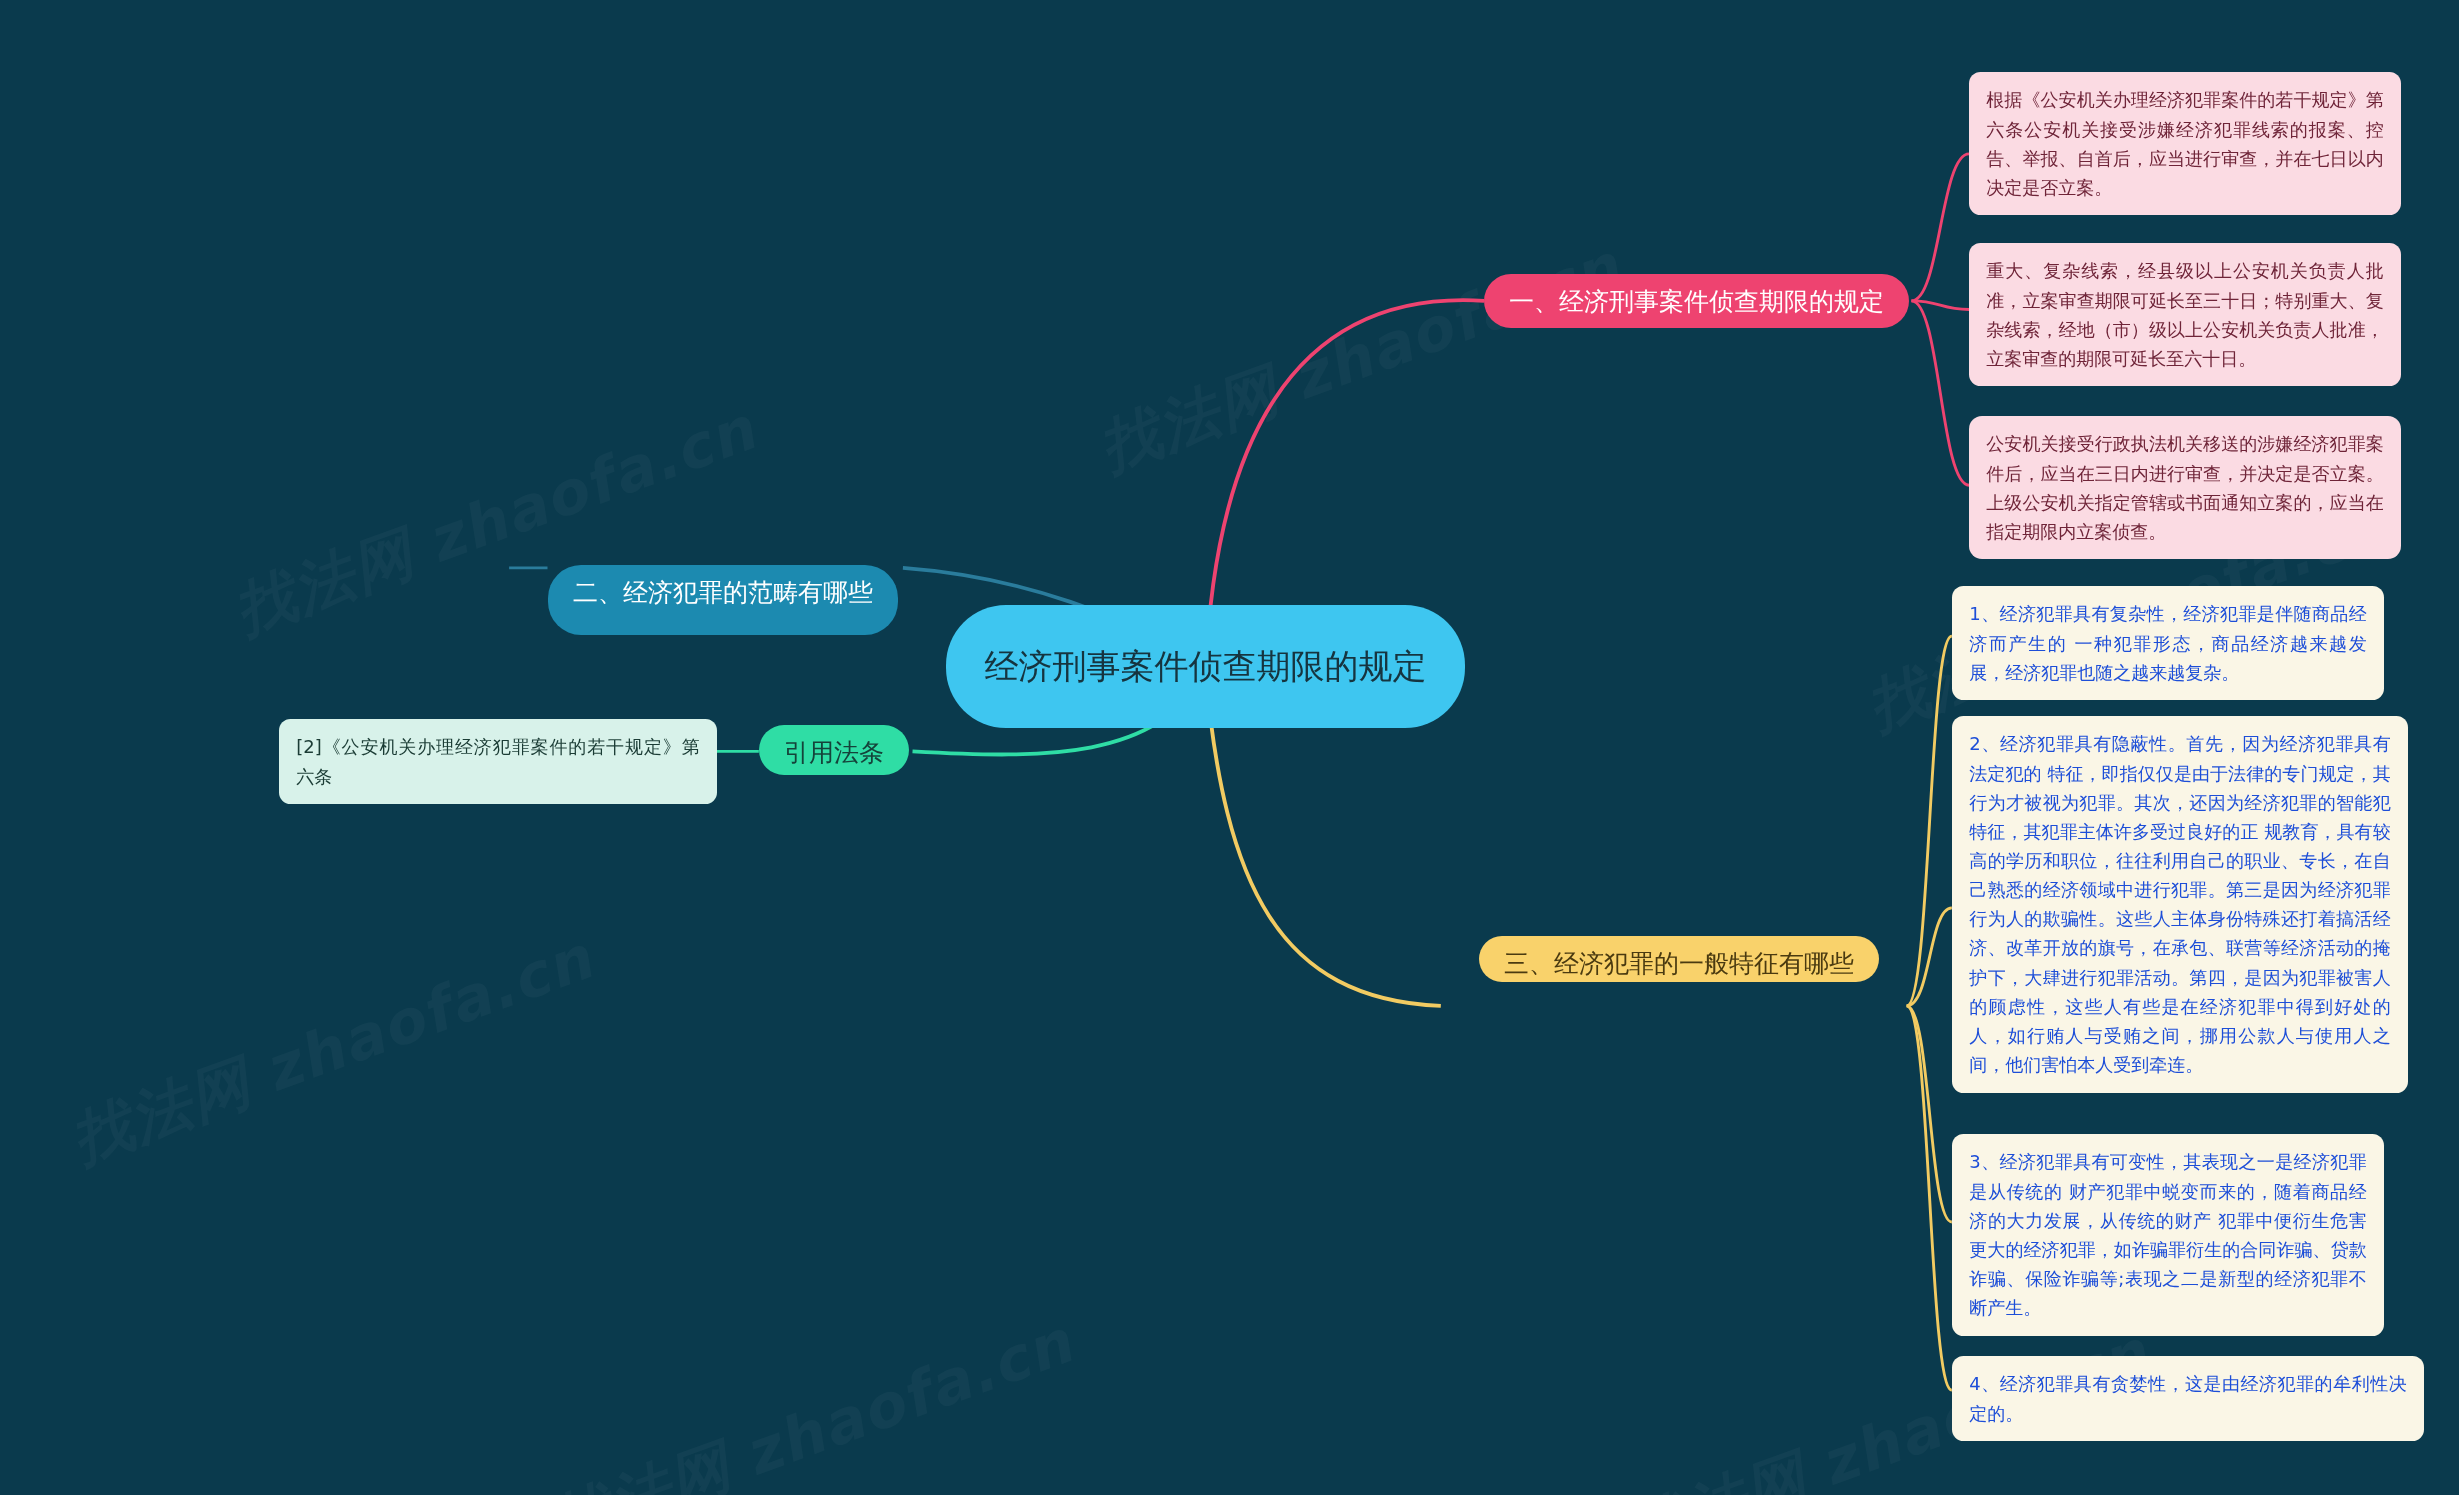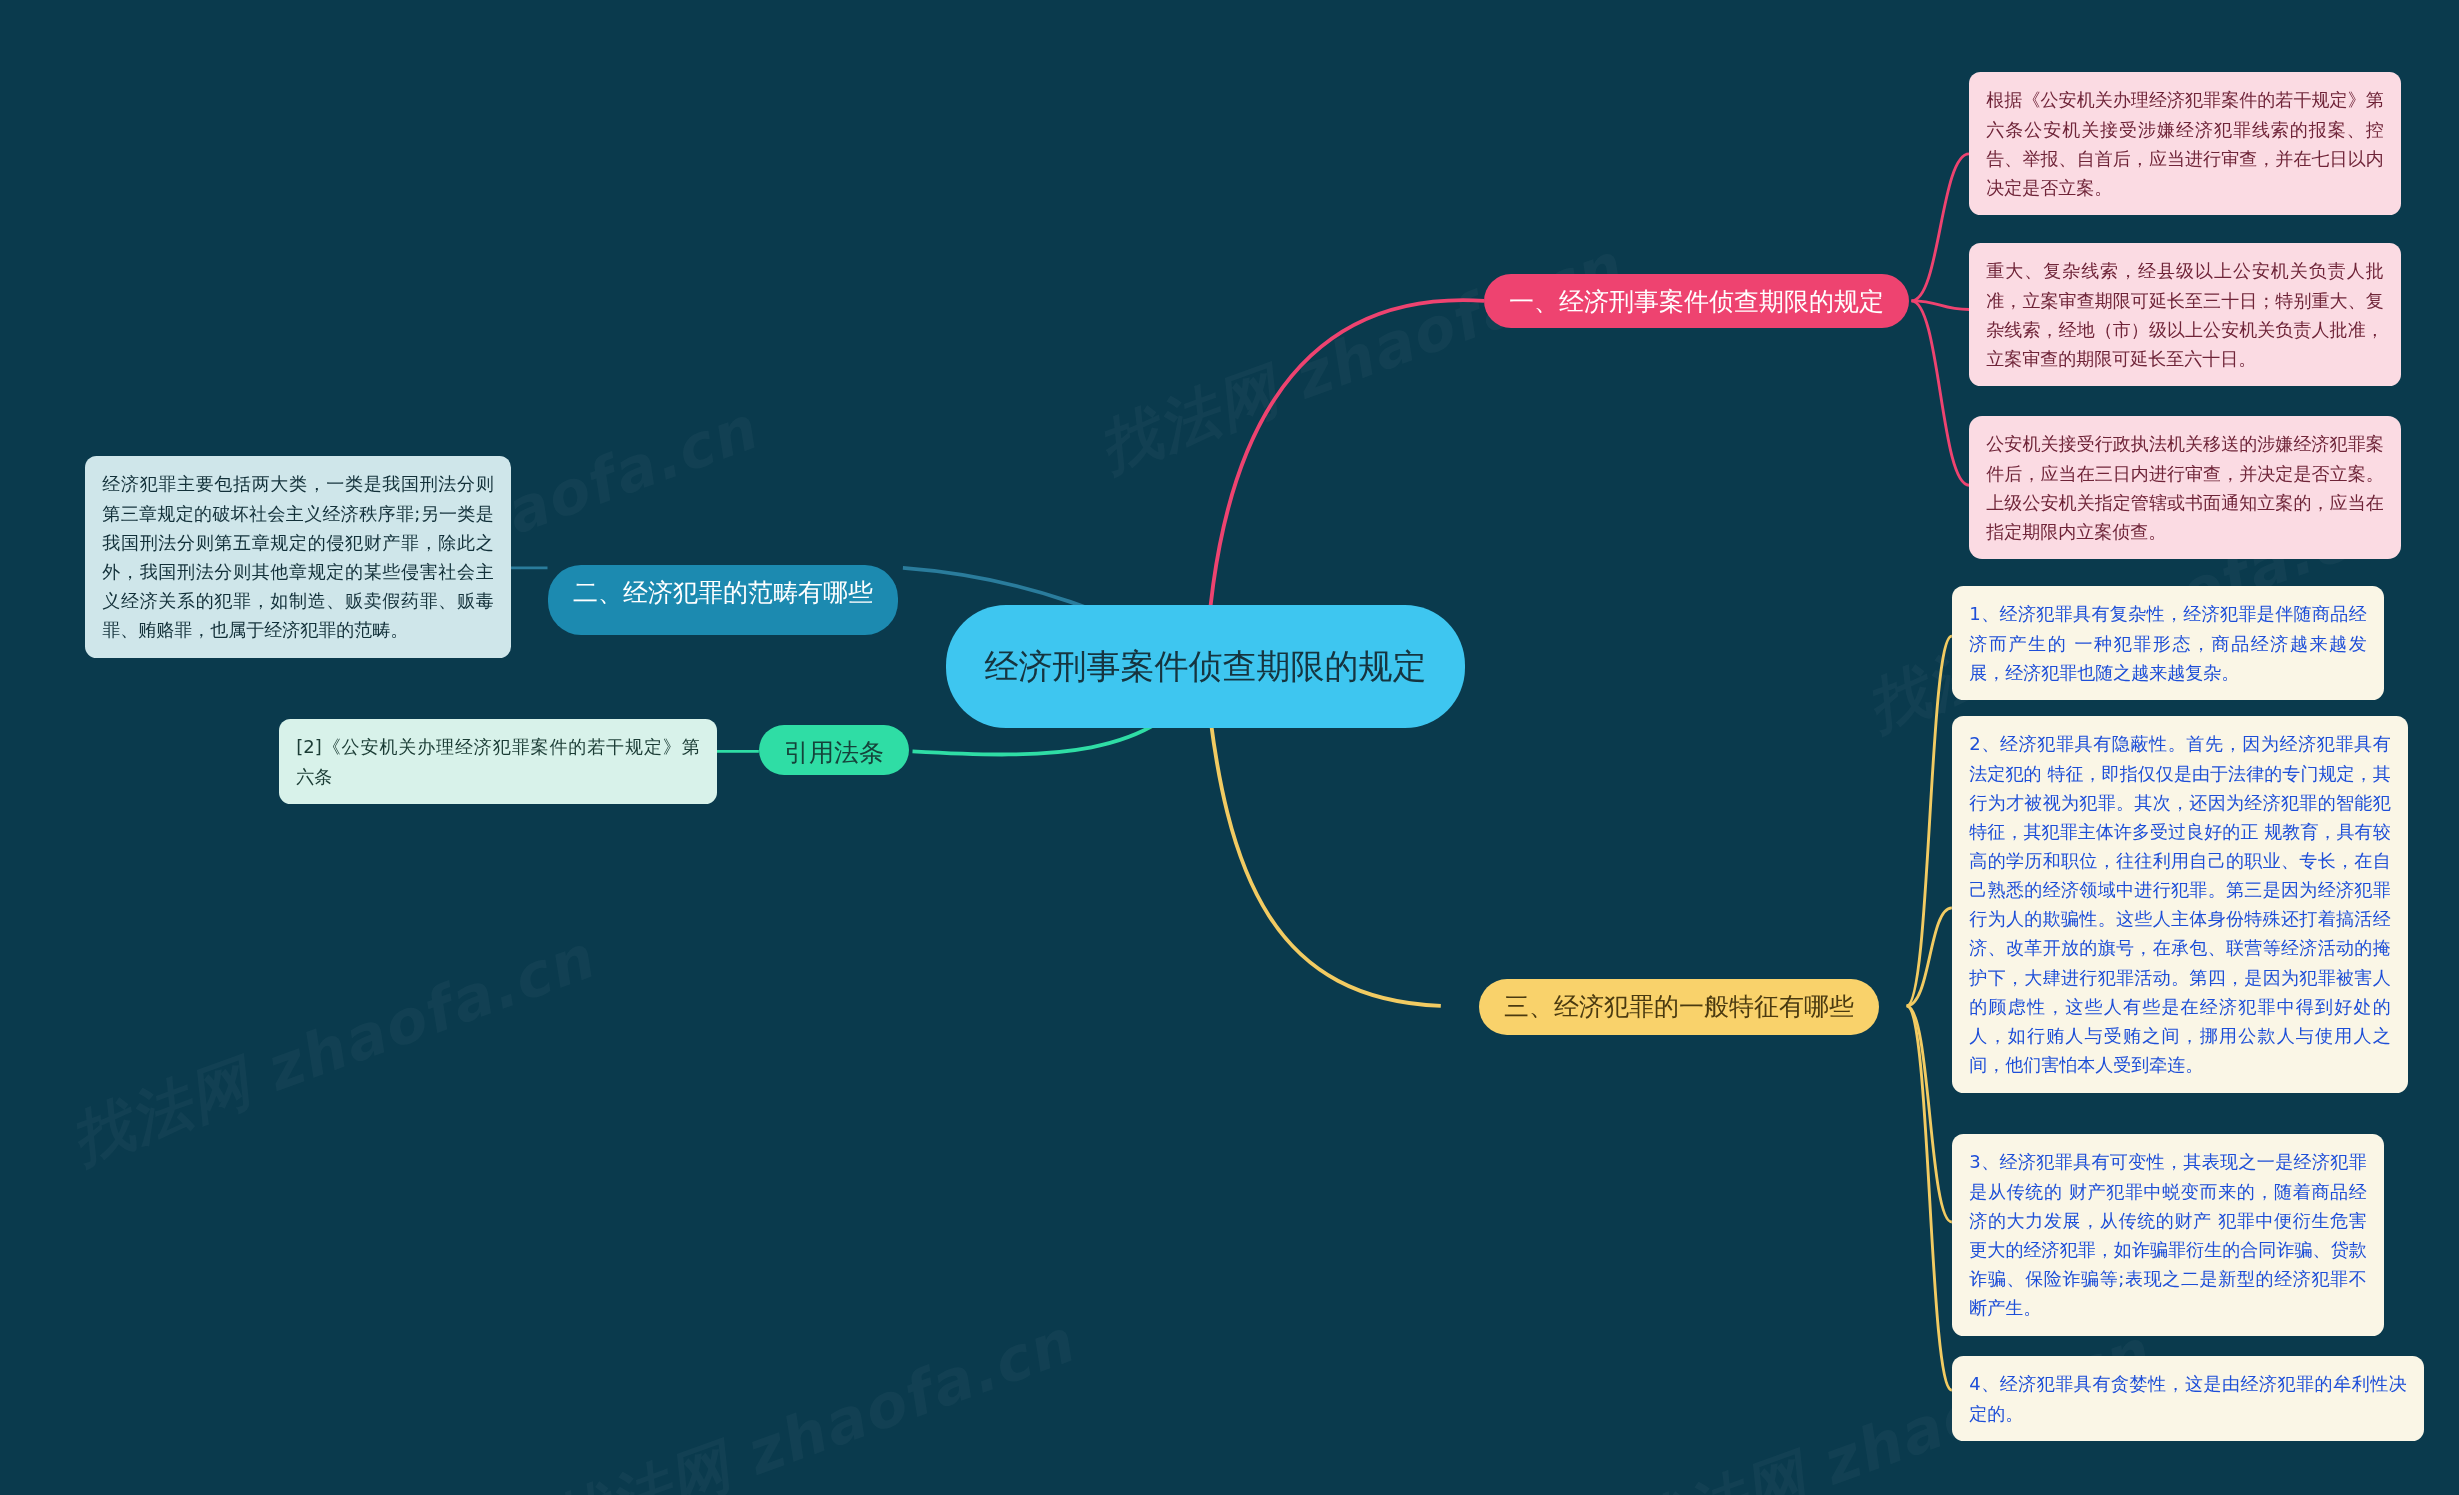--- a/index.html
+++ b/index.html
@@ -129,29 +129,28 @@
   <div class="node leaf leaf-pink" style="left:1969px; top:72px; width:432px;">根据《公安机关办理经济犯罪案件的若干规定》第六条公安机关接受涉嫌经济犯罪线索的报案、控告、举报、自首后，应当进行审查，并在七日以内决定是否立案。</div>
 
   <div class="node leaf leaf-pink" style="left:1969px; top:243px; width:432px;">重大、复杂线索，经县级以上公安机关负责人批准，立案审查期限可延长至三十日；特别重大、复杂线索，经地（市）级以上公安机关负责人批准，立案审查的期限可延长至六十日。</div>
 
   <div class="node leaf leaf-pink" style="left:1969px; top:416px; width:432px;border-radius:13px;">公安机关接受行政执法机关移送的涉嫌经济犯罪案件后，应当在三日内进行审查，并决定是否立案。上级公安机关指定管辖或书面通知立案的，应当在指定期限内立案侦查。</div>
 
   <div class="node branch branch-blue" style="left:548px; top:541px; height:70px;margin-top:24px;">
     <span>二、经济犯罪的范畴有哪些</span>
   </div>
 
-  <div class="node leaf leaf-blue" style="left:85px; top:456px; width:426px;">经济犯罪主要包括两大类，一类是我国刑法分则第三章规定的破坏社会主义经济秩序罪;另一类是我国刑法分则第五章规定的侵犯财产罪，除此之外，我国刑法分则其他章规定的某些侵害社会主义经济关系的犯罪，如制造、贩卖假药罪、贩毒罪、贿赂罪，也属于经济犯罪的范畴。</div>
 
   <div class="node branch branch-green" style="left:759px; top:725px; height:50px;">
     <span>引用法条</span>
   </div>
 
   <div class="node leaf leaf-green" style="left:279px; top:719px; width:438px;">[2]《公安机关办理经济犯罪案件的若干规定》第六条</div>
 
-  <div class="node branch branch-yellow" style="left:1479px; top:979px; height:56px;">
+  <div class="node branch branch-yellow" style="left:1479px; top:936px; height:46px;">
     <span>三、经济犯罪的一般特征有哪些</span>
   </div>
 
   <div class="node leaf leaf-cream" style="left:1952px; top:586px; width:432px;">1、经济犯罪具有复杂性，经济犯罪是伴随商品经济而产生的 一种犯罪形态，商品经济越来越发展，经济犯罪也随之越来越复杂。</div>
 
   <div class="node leaf leaf-cream" style="left:1952px; top:716px; width:456px;">2、经济犯罪具有隐蔽性。首先，因为经济犯罪具有法定犯的 特征，即指仅仅是由于法律的专门规定，其行为才被视为犯罪。其次，还因为经济犯罪的智能犯特征，其犯罪主体许多受过良好的正 规教育，具有较高的学历和职位，往往利用自己的职业、专长，在自己熟悉的经济领域中进行犯罪。第三是因为经济犯罪行为人的欺骗性。这些人主体身份特殊还打着搞活经济、改革开放的旗号，在承包、联营等经济活动的掩护下，大肆进行犯罪活动。第四，是因为犯罪被害人的顾虑性，这些人有些是在经济犯罪中得到好处的人，如行贿人与受贿之间，挪用公款人与使用人之间，他们害怕本人受到牵连。</div>
 
   <div class="node leaf leaf-cream" style="left:1952px; top:1134px; width:432px;">3、经济犯罪具有可变性，其表现之一是经济犯罪是从传统的 财产犯罪中蜕变而来的，随着商品经济的大力发展，从传统的财产 犯罪中便衍生危害更大的经济犯罪，如诈骗罪衍生的合同诈骗、贷款诈骗、保险诈骗等;表现之二是新型的经济犯罪不断产生。</div>
 
   <div class="node leaf leaf-cream" style="left:1952px; top:1356px; width:472px;">4、经济犯罪具有贪婪性，这是由经济犯罪的牟利性决定的。</div>

